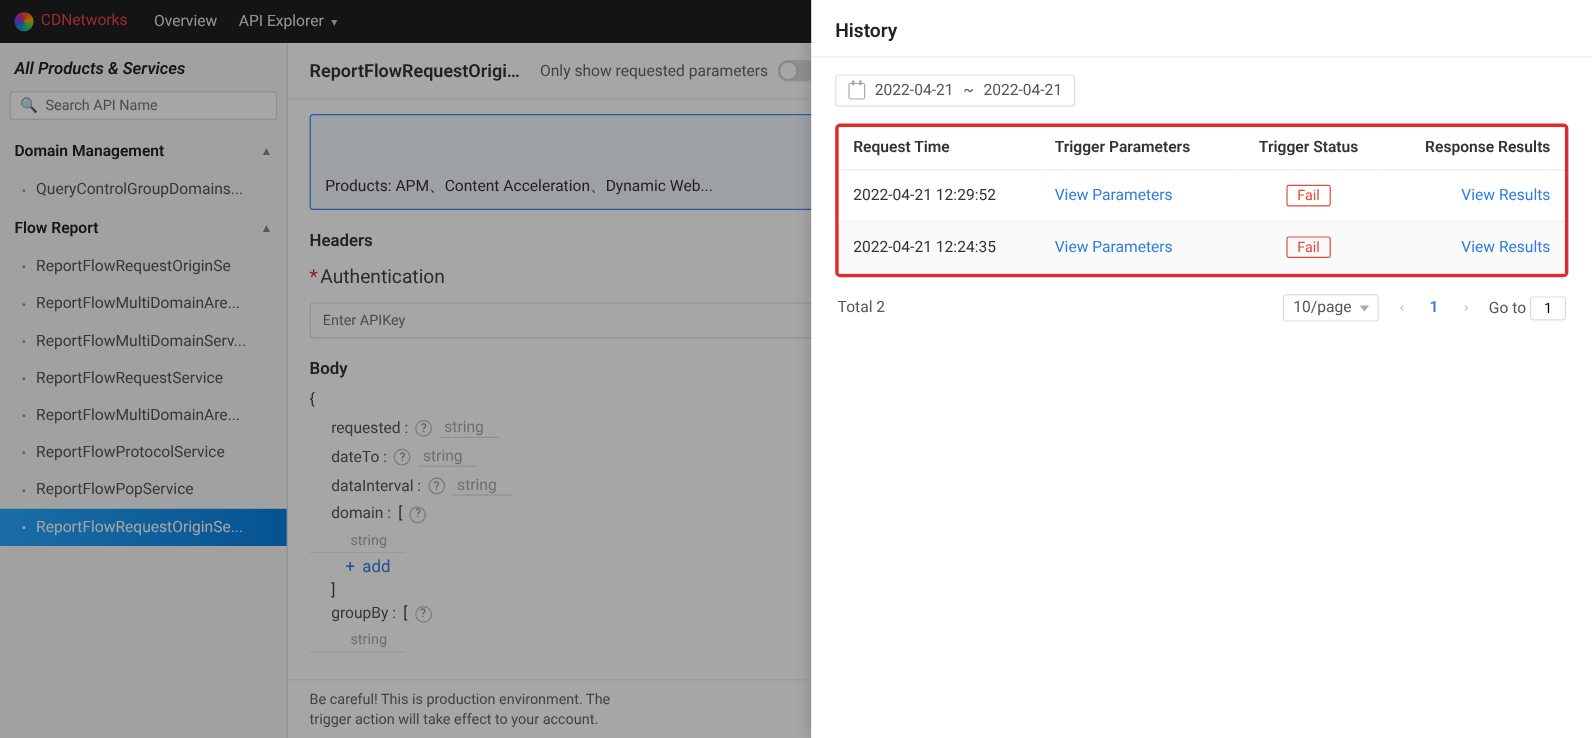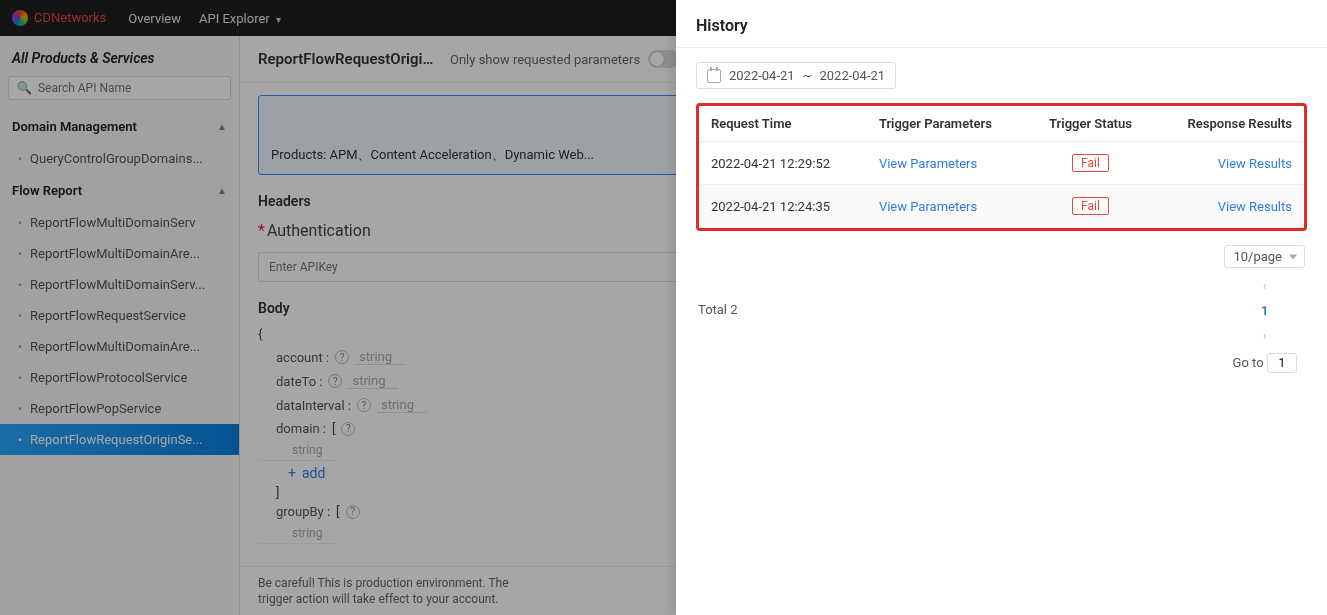--- a/index.html
+++ b/index.html
@@ -75,21 +75,21 @@
   .hist-table thead th.tr-status { text-align:center;}
   .hist-table thead th.resp { text-align:right;}
   .hist-table tbody td { padding:12px 12px; border-bottom:1px solid #f1f1f1; color:#333; background:#fafafa;}
   .hist-table tbody tr:nth-child(odd) td { background:#fff;}
   .link { color:#2f7de0; cursor:pointer;}
   .status-badge { display:inline-block; border:1px solid #e04b3c; color:#e04b3c; padding:1px 8px; border-radius:2px; font-size:12px;}
   .hist-table td.st { text-align:center;}
   .hist-table td.rr { text-align:right;}
   
   .pager { display:flex; align-items:center; justify-content:space-between; padding:14px 2px 0; font-size:13px; color:#555;}
-  .pager-right { display:flex; align-items:center; gap:10px;flex-direction:column;}
+  .pager-right { display:flex; align-items:center; gap:10px;}
   .select { border:1px solid #ddd; border-radius:3px; padding:3px 22px 3px 8px; position:relative; cursor:pointer; background:#fff;}
   .select::after { content:""; position:absolute; right:7px; top:50%; width:0; height:0; border-left:4px solid transparent; border-right:4px solid transparent; border-top:5px solid #aaa; transform:translateY(-50%);}
   .pg-btn { width:18px; text-align:center; color:#bbb; cursor:pointer;}
   .pg-num { color:#2f7de0; font-weight:600; padding:0 4px;}
   .goto input { width:30px; border:1px solid #ddd; border-radius:3px; text-align:center; padding:2px; font-size:12px;}
   
   .sidebar::-webkit-scrollbar { width:8px;}
   .sidebar::-webkit-scrollbar-thumb { background:#ccc; border-radius:4px;}
 </style>
 </head>
@@ -123,21 +123,21 @@
       <span class="arrow">▲</span>
     </div>
     <div id="g1-items">
         <div class="side-item">QueryControlGroupDomains...</div>
       </div>
     <div class="group-h">
       <span>Flow Report</span>
       <span class="arrow">▲</span>
     </div>
     <div id="g2-items">
-        <div class="side-item">ReportFlowMultiDomainServ</div>
+        <div class="side-item">ReportFlowRequestOriginSe</div>
         <div class="side-item">ReportFlowMultiDomainAre...</div>
         <div class="side-item">ReportFlowMultiDomainServ...</div>
         <div class="side-item">ReportFlowRequestService</div>
         <div class="side-item">ReportFlowMultiDomainAre...</div>
         <div class="side-item">ReportFlowProtocolService</div>
         <div class="side-item">ReportFlowPopService</div>
         <div class="side-item active">ReportFlowRequestOriginSe...</div>
       </div>
   </div>
 
@@ -161,21 +161,21 @@
       </span>
     </div>
     <div class="api-key">
       <input placeholder="Enter APIKey" style="">
     </div>
     <div class="section-h">Body</div>
     <div class="body-block">
       <div class="brace">{</div>
       <div id="body-params">
           <div class="param-row">
-            <span class="pname">account :</span>
+            <span class="pname">requested :</span>
             <span class="help-icon">?</span>
             <span class="ptype">string</span>
           </div>
           <div class="param-row">
             <span class="pname">dateTo :</span>
             <span class="help-icon">?</span>
             <span class="ptype">string</span>
           </div>
           <div class="param-row">
             <span class="pname">dataInterval :</span>

